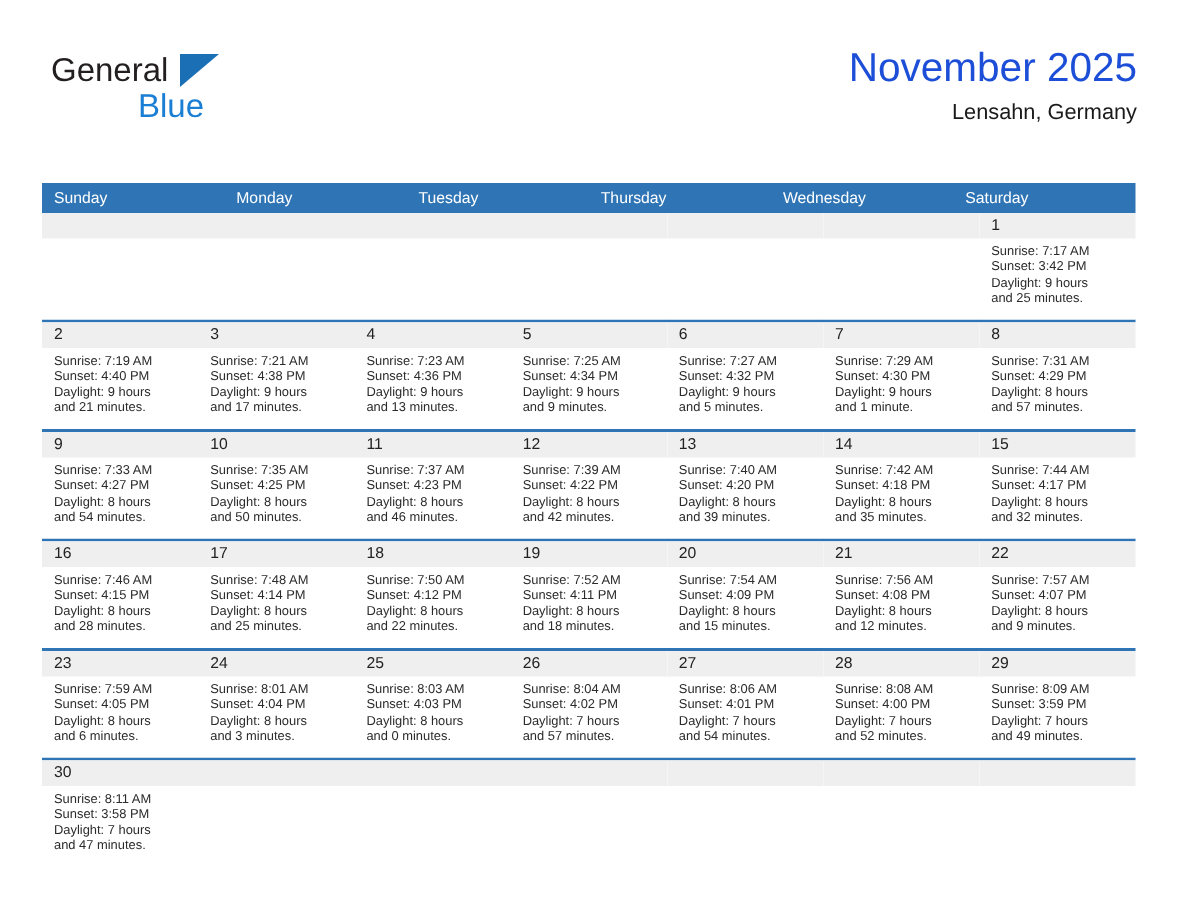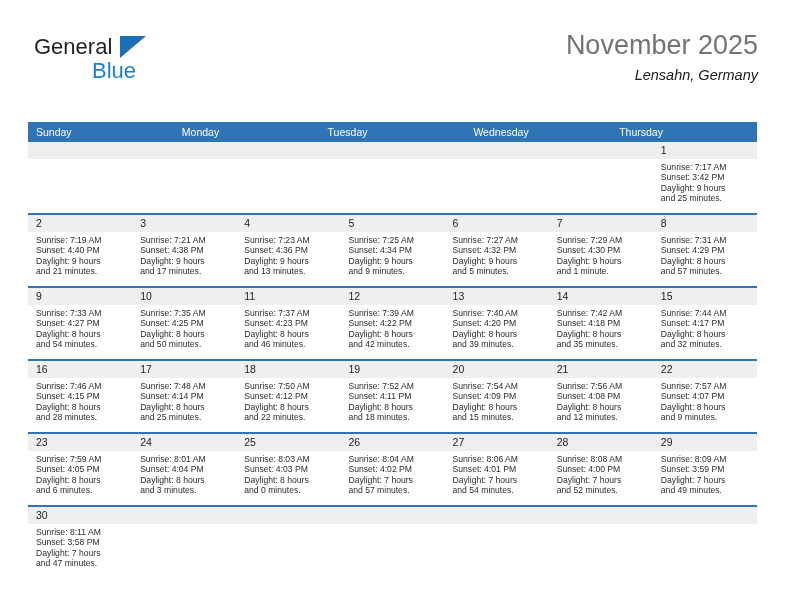--- a/index.html
+++ b/index.html
@@ -63,31 +63,30 @@
   }
   .title-block {
     position: absolute;
     right: 0;
     top: 0;
     text-align: right;
   }
   .cal-title {
     font-size: 27px;
     font-weight: normal;
-    color: #737373;
+    color: #1d4ed8;
     line-height: 34px;
     white-space: nowrap;
   }
   .cal-subtitle {
     font-size: 14.5px;
     color: #1a1a1a;
     line-height: 22px;
     margin-top: 2px;
     white-space: nowrap;
-    font-style: italic;
   }
 
   
   .grid {
     position: absolute;
     left: 28px;
     top: 122px;
     width: 729px;
   }
   .dow-row {
@@ -163,22 +162,23 @@
       <div class="cal-subtitle">Lensahn, Germany</div>
     </div>
 
   </div>
 
   <div class="grid">
     <div class="dow-row">
         <div class="dow">Sunday</div>
         <div class="dow">Monday</div>
         <div class="dow">Tuesday</div>
+        <div class="dow">Thursday</div>
         <div class="dow">Wednesday</div>
-        <div class="dow">Thursday</div>
+        <div class="dow">Saturday</div>
       </div>
     <div id="weeks-container">
         <div class="week">
           <div class="cell empty">
             <div class="datenum"></div>
           </div>
           <div class="cell empty">
             <div class="datenum"></div>
           </div>
           <div class="cell empty">

